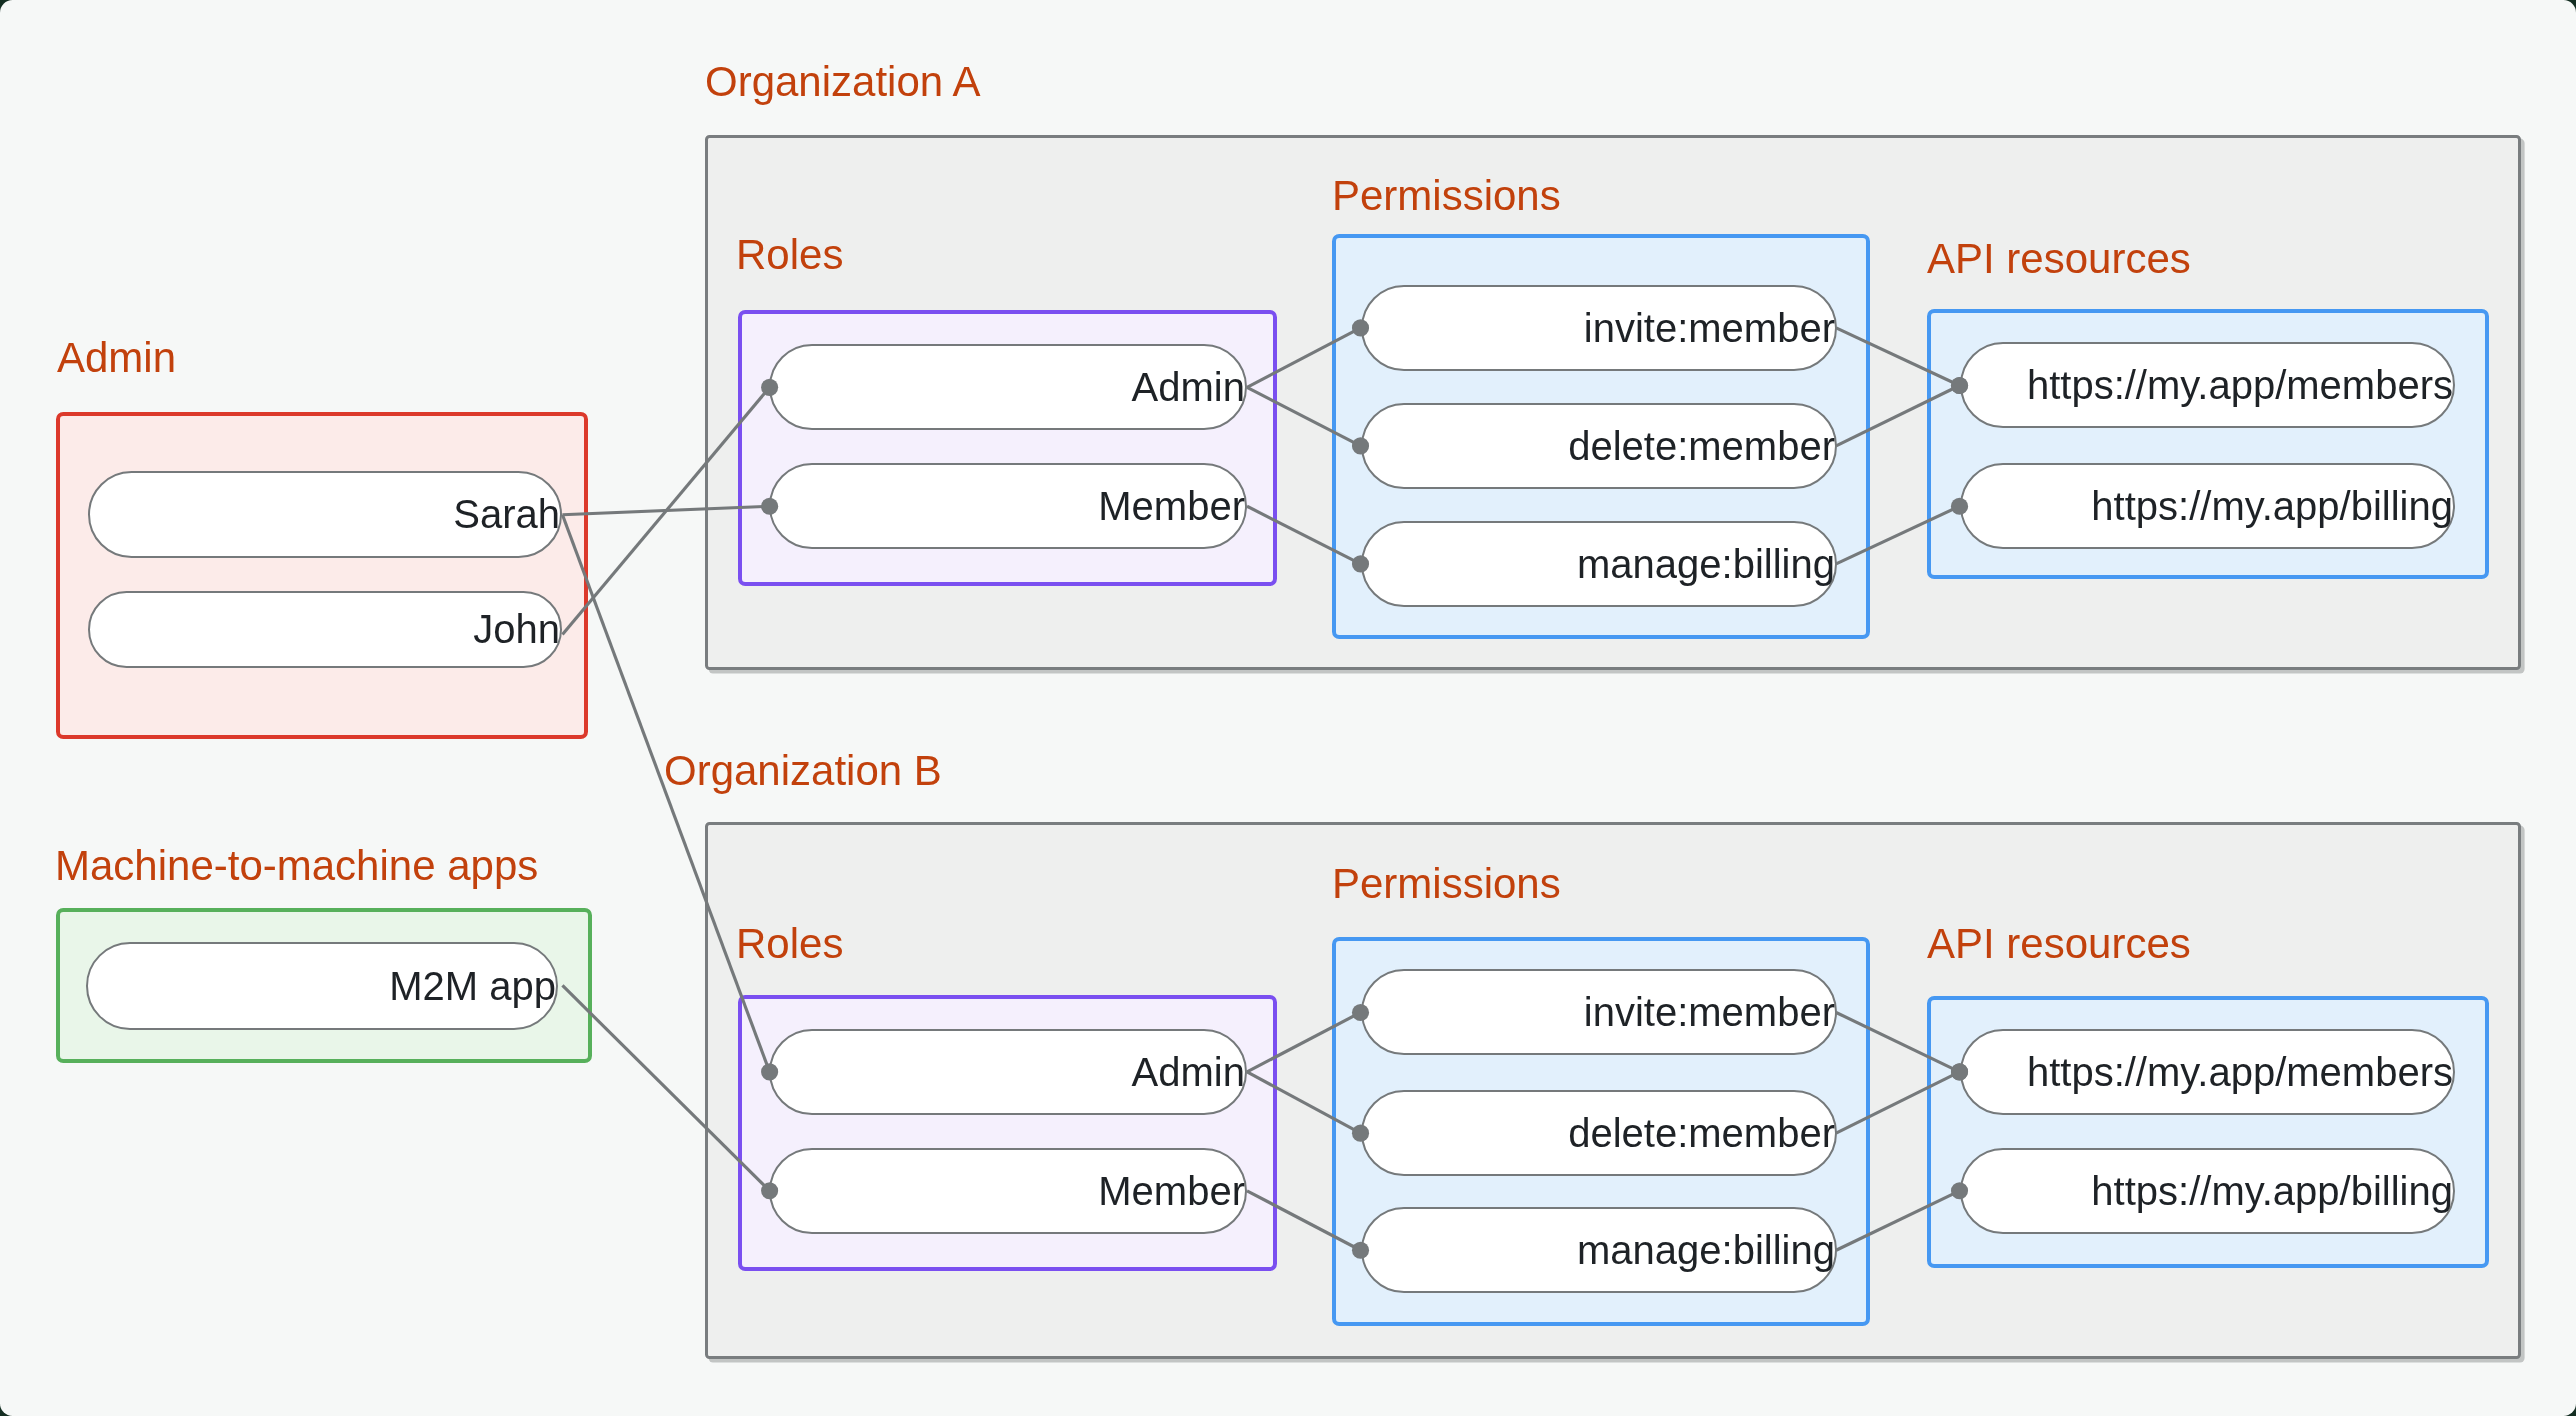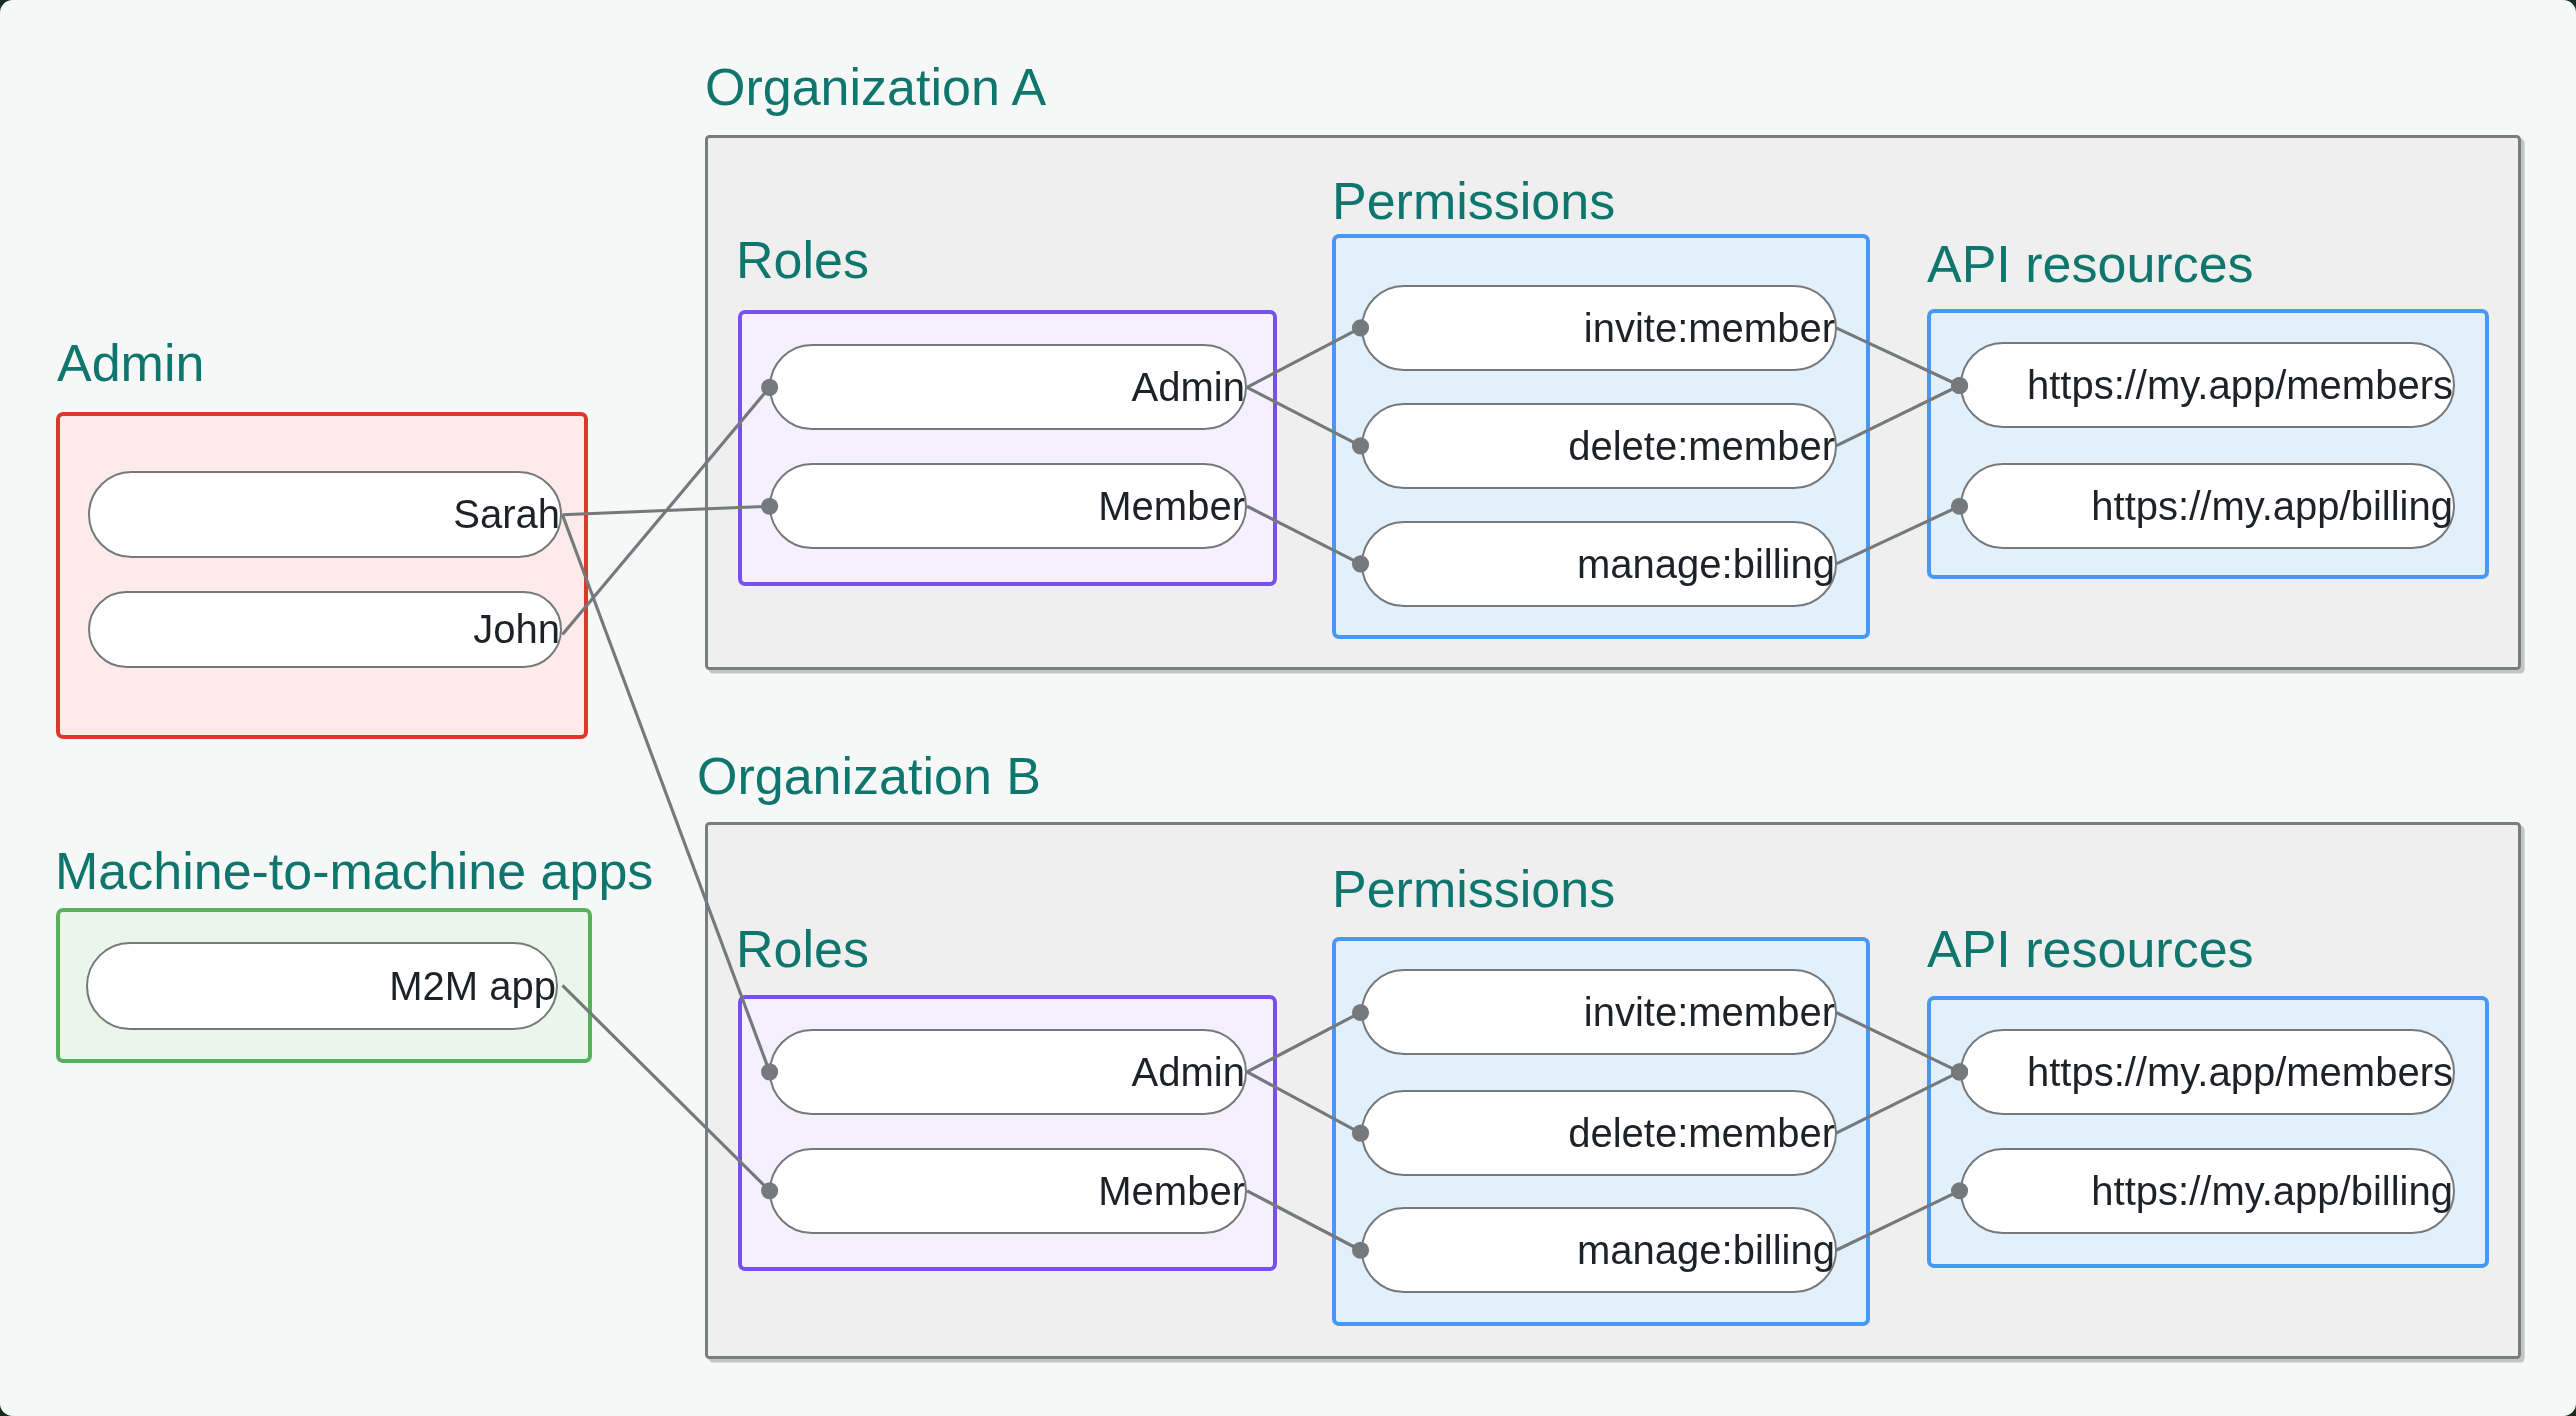--- a/index.html
+++ b/index.html
@@ -7,23 +7,23 @@
     position: relative;
     width: 2576px; height: 1416px;
     background: #f6f8f7;
     border-radius: 12.6px;
     overflow: hidden;
     font-family: "Liberation Sans", sans-serif;
     color: #1e2226;
   }
   .section-label {
     position: absolute;
-    font-size: 52px;
+    font-size: 42px;
     line-height: 1.1;
-    color: #0f766e;
+    color: #c2410c;
     white-space: nowrap;
     z-index: 6;
   }
   .group-box { position: absolute; box-sizing: border-box; z-index: 2; }
   .org-box {
     background: #eeefee;
     border: 3.6px solid #797d7f;
     border-radius: 4.5px;
     box-shadow: 3.6px 3.6px 0 rgba(60,64,66,0.28);
     z-index: 1;
@@ -67,21 +67,21 @@
   #box-perms_a { left: 1332px; top: 234px; width: 538px; height: 405px; }
   #n-org_a_invite { left: 1361px; top: 285px; width: 476px; height: 86px; }
   #n-org_a_delete { left: 1361px; top: 403px; width: 476px; height: 86px; }
   #n-org_a_manage { left: 1361px; top: 521px; width: 476px; height: 86px; }
   #lbl-api_a { left: 1927px; top: 236px; }
   #box-api_a { left: 1927px; top: 309px; width: 562px; height: 270px; }
   #n-org_a_members_api { left: 1960px; top: 342px; width: 495px; height: 86px; }
   #n-org_a_billing_api { left: 1960px; top: 463px; width: 495px; height: 86px; }
 
   
-  #lbl-org_b   { left: 697px;  top: 748px; }
+  #lbl-org_b   { left: 664px;  top: 748px; }
   #box-org_b   { left: 705px;  top: 822px; width: 1816px; height: 537px; }
   #lbl-roles_b { left: 736px;  top: 921px; }
   #box-roles_b { left: 738px;  top: 995px; width: 539px; height: 276px; }
   #n-org_b_admin  { left: 769px; top: 1029px; width: 478px; height: 86px; }
   #n-org_b_member { left: 769px; top: 1148px; width: 478px; height: 86px; }
   #lbl-perms_b { left: 1332px; top: 861px; }
   #box-perms_b { left: 1332px; top: 937px; width: 538px; height: 389px; }
   #n-org_b_invite { left: 1361px; top: 969px; width: 476px; height: 86px; }
   #n-org_b_delete { left: 1361px; top: 1090px; width: 476px; height: 86px; }
   #n-org_b_manage { left: 1361px; top: 1207px; width: 476px; height: 86px; }

